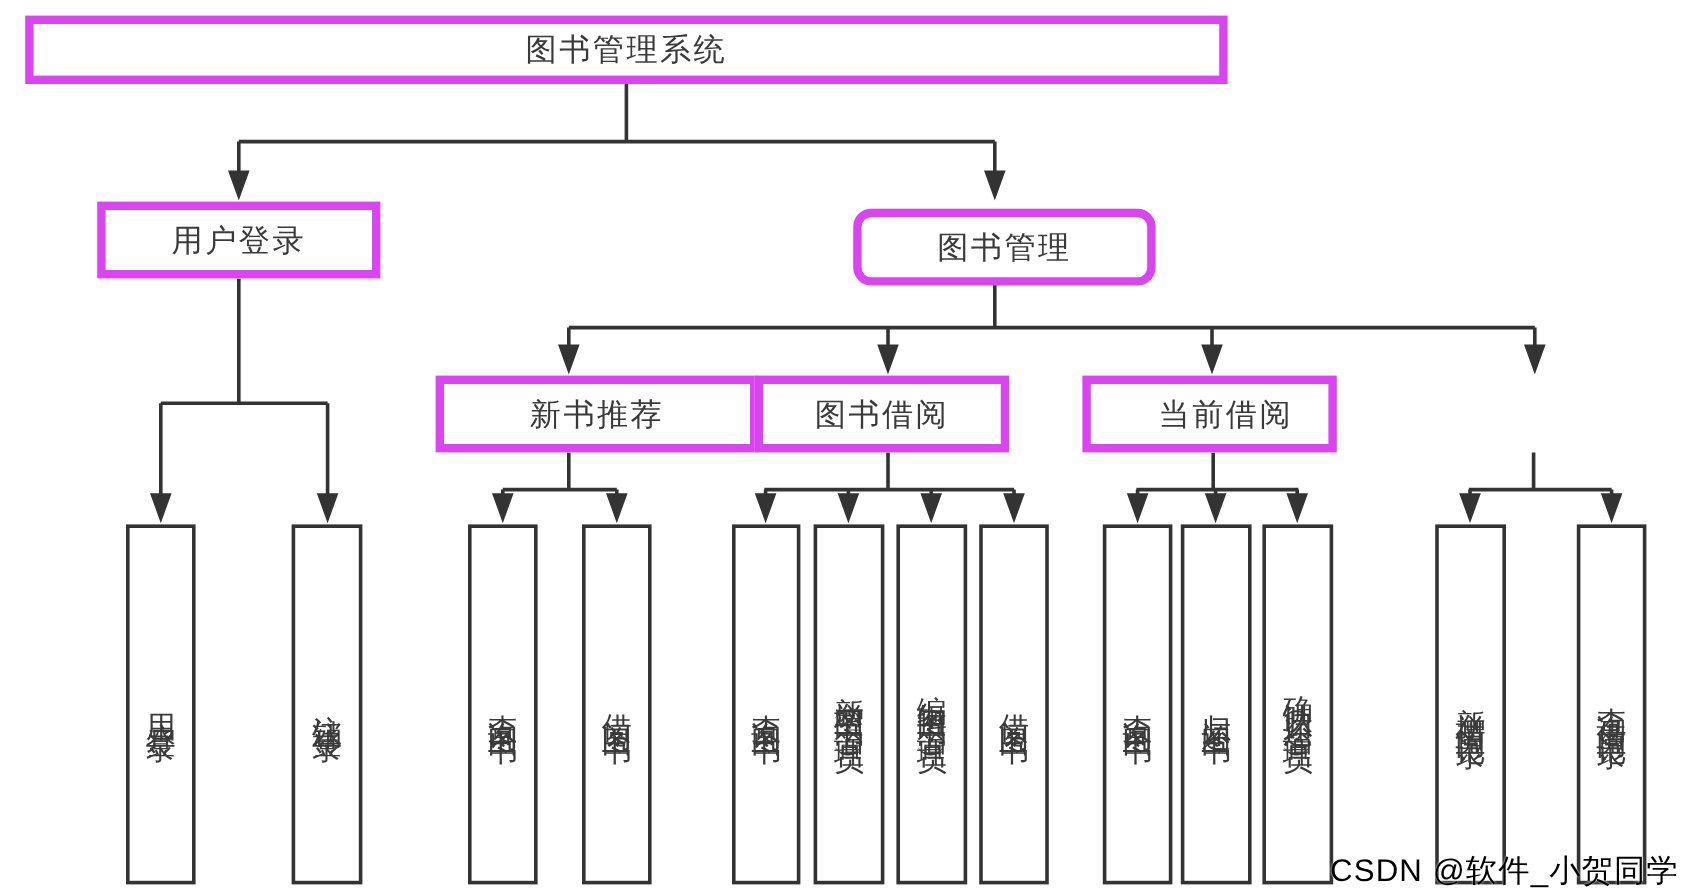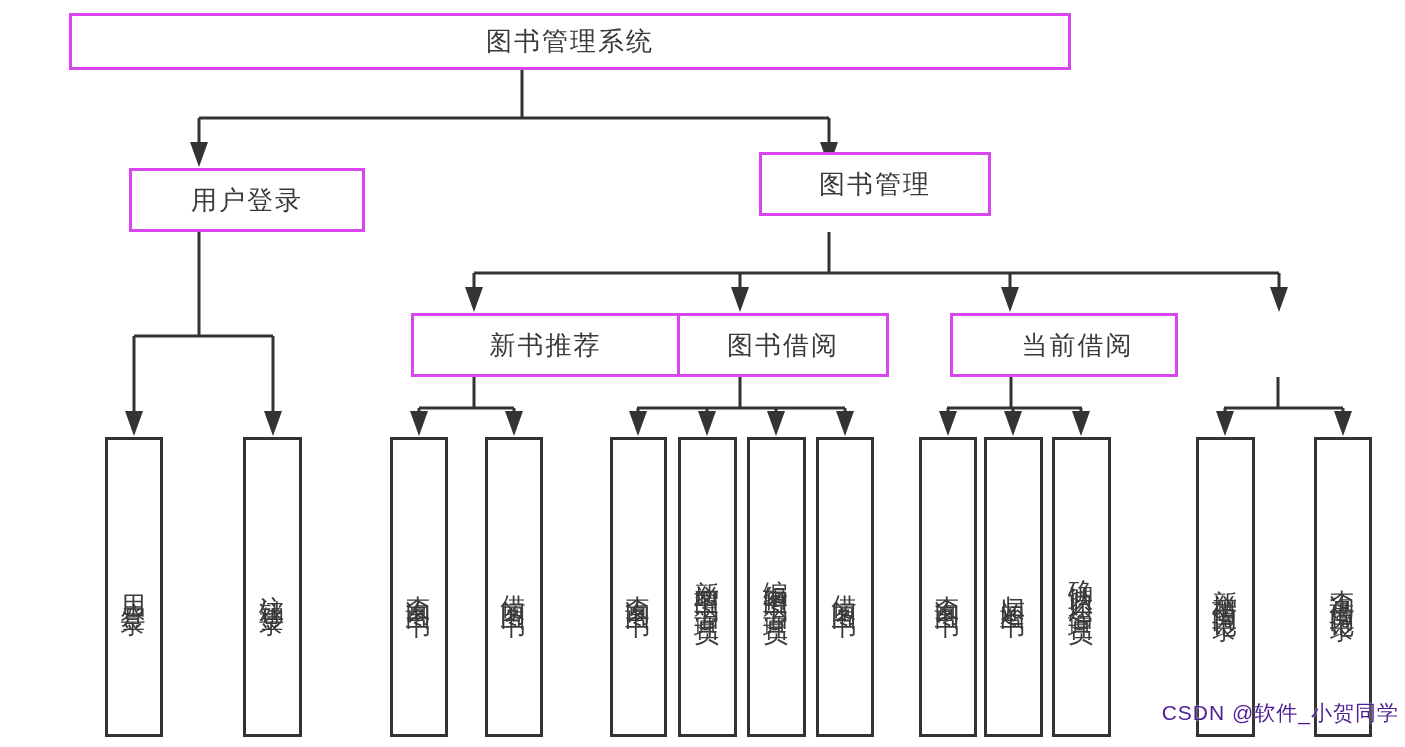--- a/index.html
+++ b/index.html
@@ -17,76 +17,75 @@
   }
   .edges {
     position: absolute;
     left: 0; top: 0;
     width: 1405px;
     height: 747px;
   }
   .node {
     position: absolute;
     box-sizing: border-box;
-    border: 3px solid #d946ef;
+    border: 7px solid #d946ef;
     background: #ffffff;
     display: flex;
     align-items: center;
     justify-content: center;
     color: #3a3a3a;
     font-size: 26px;
     letter-spacing: 2px;
     white-space: nowrap;
-    margin-left: 48px;
   }
   .leaf {
     position: absolute;
     box-sizing: border-box;
     border: 3px solid #333333;
     background: #ffffff;
     display: flex;
     align-items: center;
     justify-content: center;
     color: #3a3a3a;
     writing-mode: vertical-rl;
     text-orientation: mixed;
     font-size: 25px;
     letter-spacing: 6px;
     top: 437px;
     height: 300px;
   }
   
   .n-root  { left: 21px;   top: 13px;  width: 1002px; height: 57px; }
   .n-login { left: 81px;   top: 168px; width: 236px;  height: 64px; }
-  .n-mgmt  { left: 711px;  top: 152px; width: 232px;  height: 64px; }
+  .n-mgmt  { left: 711px;  top: 174px; width: 252px;  height: 64px; border-radius: 15px; }
   .n-l3    { top: 313px; height: 64px; }
   .n-new   { left: 363px;  width: 269px; }
   .n-bor   { left: 629px;  width: 212px; }
-  .n-cur   { left: 902px;  width: 228px; padding-left: 27px; }
+  .n-cur   { left: 902px;  width: 212px; padding-left: 27px; }
   .n-rec   { left: 1172px; width: 213px; }
   
   .lf-1a { left: 105px;  width: 58px; }
   .lf-1b { left: 243px;  width: 59px; }
   .lf-2a { left: 390px;  width: 58px; }
   .lf-2b { left: 485px;  width: 58px; }
   .lf-3a { left: 610px;  width: 57px; }
   .lf-3b { left: 678px;  width: 59px; }
   .lf-3c { left: 747px;  width: 59px; }
   .lf-3d { left: 816px;  width: 58px; }
   .lf-4a { left: 919px;  width: 58px; }
   .lf-4b { left: 984px;  width: 59px; }
   .lf-4c { left: 1052px; width: 59px; }
   .lf-5a { left: 1196px; width: 59px; }
   .lf-5b { left: 1314px; width: 58px; }
   .watermark {
     position: absolute;
     right: 6px;
-    bottom: 20px;
-    font-size: 21px;
-    color: #4c1d95;
+    bottom: 4px;
+    font-size: 26px;
+    color: #000000;
     text-shadow: 0 0 2px #ffffff;
     letter-spacing: 1px;
     z-index: 10;
   }
 </style>
 </head>
 <body>
 
 <div class="canvas">
 

